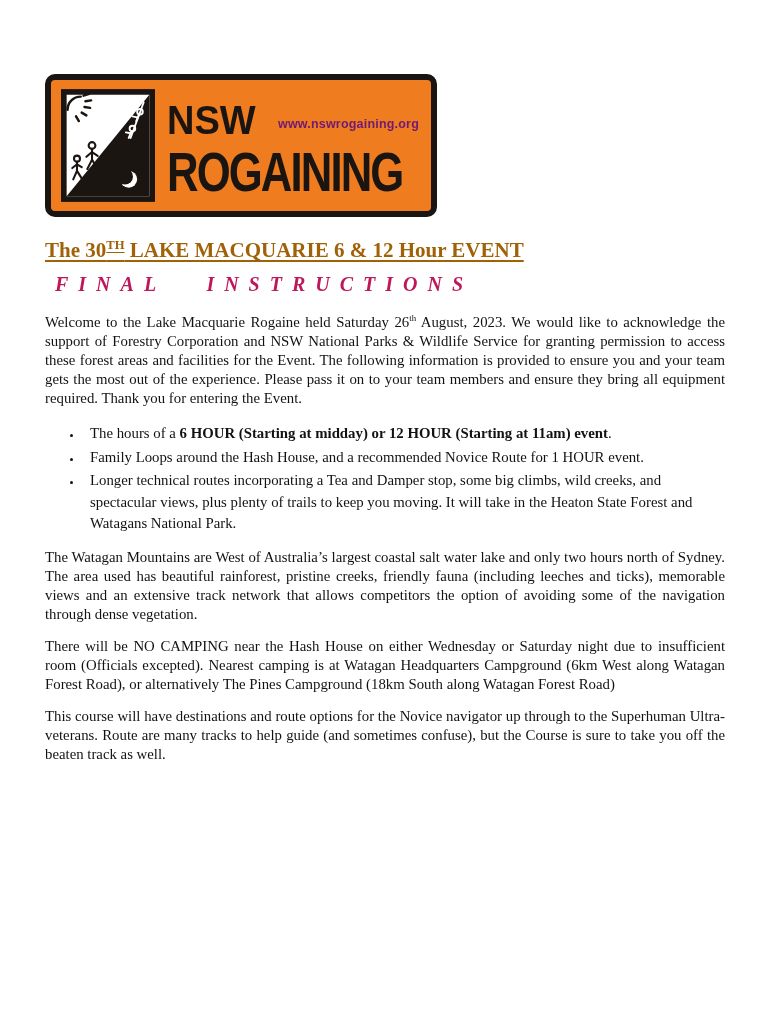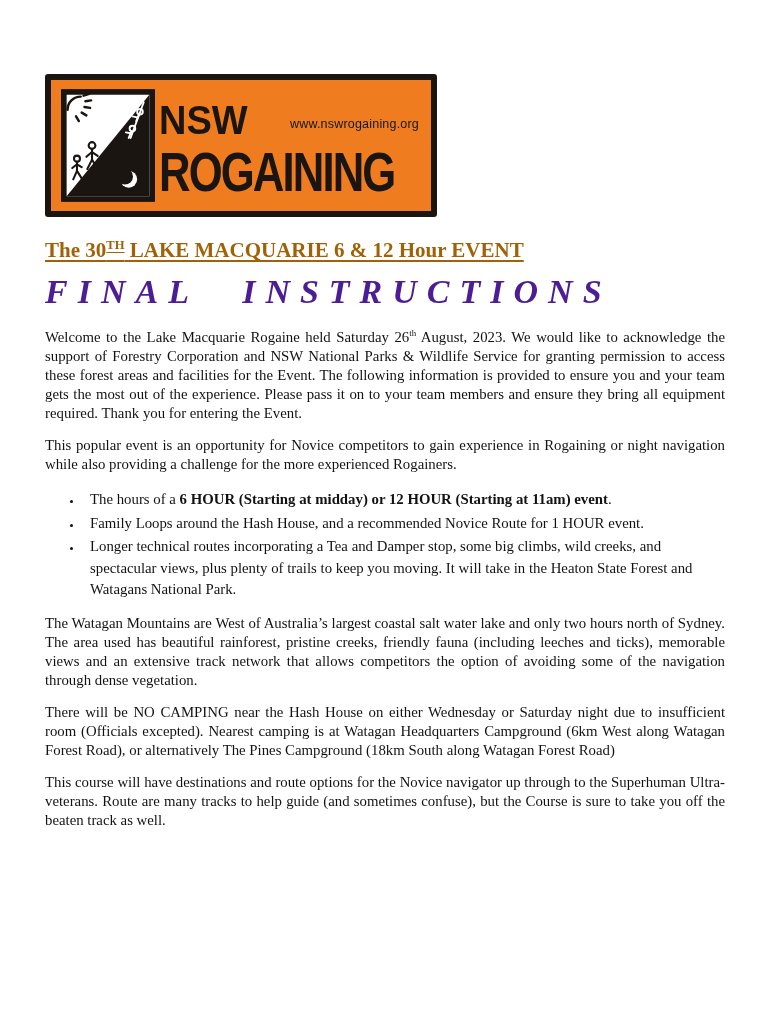--- a/index.html
+++ b/index.html
@@ -5,51 +5,51 @@
   html, body { margin:0; padding:0; background:#ffffff; }
   .page {
     width:770px; height:1024px; background:#ffffff; position:relative;
     box-sizing:border-box; padding:74px 45px 0 45px;
     font-family:"Liberation Serif", serif; color:#121212; overflow:hidden;
   }
 
   
   .logo {
     width:392px; height:143px; box-sizing:border-box;
-    background:#EF7D20; border:6px solid #1b1511; border-radius:3px;
-    display:flex; align-items:center; gap:4px; padding:7px 10px;
+    background:#EF7D20; border:6px solid #1b1511; border-radius:10px;
+    display:flex; align-items:center; gap:12px; padding:7px 10px;
   }
   .logo-icon { width:94px; height:115px; flex-shrink:0; }
   .logo-right { flex:1; min-width:0; }
   .logo-row1 { display:flex; justify-content:space-between; align-items:flex-start; }
   .logo-nsw {
     font-family:"Liberation Sans", sans-serif; font-weight:bold;
     font-size:38px; line-height:0.95; color:#1b1511;
     display:inline-block; transform:scaleY(1.08); transform-origin:left top;
   }
   .logo-url {
-    font-family:"Liberation Sans", sans-serif; font-size:12.5px; color:#0f172a;
-    margin-top:16px; margin-right:2px; letter-spacing:0.2px;
+    font-family:"Liberation Sans", sans-serif; font-size:12.5px; color:#701a75;
+    margin-top:16px; margin-right:2px; letter-spacing:0.2px;font-weight:bold;
   }
   .logo-rogaining {
     font-family:"Liberation Sans", sans-serif; font-weight:bold;
     font-size:46px; line-height:1; color:#1b1511; letter-spacing:-2px;
     display:inline-block; transform:scale(0.95,1.2); transform-origin:left top;
     margin-top:6px; white-space:nowrap;
   }
 
   
   .doc-title {
     margin:21px 0 0 0; font-size:21px; font-weight:bold; color:#a16207;
     text-decoration:underline; text-underline-offset:3px;
   }
   .doc-title sup { font-size:60%; text-decoration:underline; }
   .doc-subtitle {
-    margin:10px 0 0 0; font-size:34px; font-style:italic; font-weight:bold;
-    color:#4c1d95; letter-spacing:10px; word-spacing:26px; white-space:nowrap;
+    margin:10px 0 0 10px; font-size:20px; font-style:italic; font-weight:bold;
+    color:#be185d; letter-spacing:10px; word-spacing:26px; white-space:nowrap;
   }
   .section-heading { margin:16px 0 0 0; font-size:15px; font-weight:bold; }
 
   
   p.body-par {
     margin:13px 0 0 0; font-size:14.8px; line-height:19px;
     text-align:justify;
   }
   p.no-justify { text-align:left; }
   sup.inline-sup { font-size:60%; }
@@ -119,21 +119,20 @@
     </div>
   </div>
 
   <h1 class="doc-title"><span>The 30</span><sup>TH</sup><span> LAKE MACQUARIE 6 &amp; 12 Hour EVENT</span></h1>
 
   <h2 class="doc-subtitle">FINAL INSTRUCTIONS</h2>
 
   <p class="body-par"><span>Welcome to the Lake Macquarie Rogaine held Saturday 26</span><sup class="inline-sup">th</sup><span> August, 2023. We would like to acknowledge the support of Forestry Corporation and NSW National Parks &amp; Wildlife Service for granting permission to access these forest areas and facilities for the Event. The following information is provided to ensure you and your team gets the most out of the experience. Please pass it on to your team members and ensure they bring all equipment required.  Thank you for entering the Event.</span></p>
 
 
-  <p class="body-par">This popular event is an opportunity for Novice competitors to gain experience in Rogaining or night navigation while also providing a challenge for the more experienced Rogainers.</p>
 
 
 
   <ul class="bullet-list">
     <li><span>The hours of a </span><span class="b">6 HOUR (Starting at midday) or 12 HOUR (Starting at 11am) event</span><span>.</span></li>
     <li>Family Loops around the Hash House, and a recommended Novice Route for 1 HOUR event.</li>
     <li>Longer technical routes incorporating a Tea and Damper stop, some big climbs, wild creeks, and spectacular views, plus plenty of trails to keep you moving. It will take in the Heaton State Forest and Watagans National Park.</li>
   </ul>
 
   <p class="body-par">The Watagan Mountains are West of Australia’s largest coastal salt water lake and only two hours north of Sydney. The area used has beautiful rainforest, pristine creeks, friendly fauna (including leeches and ticks), memorable views and an extensive track network that allows competitors the option of avoiding some of the navigation through dense vegetation.</p>

